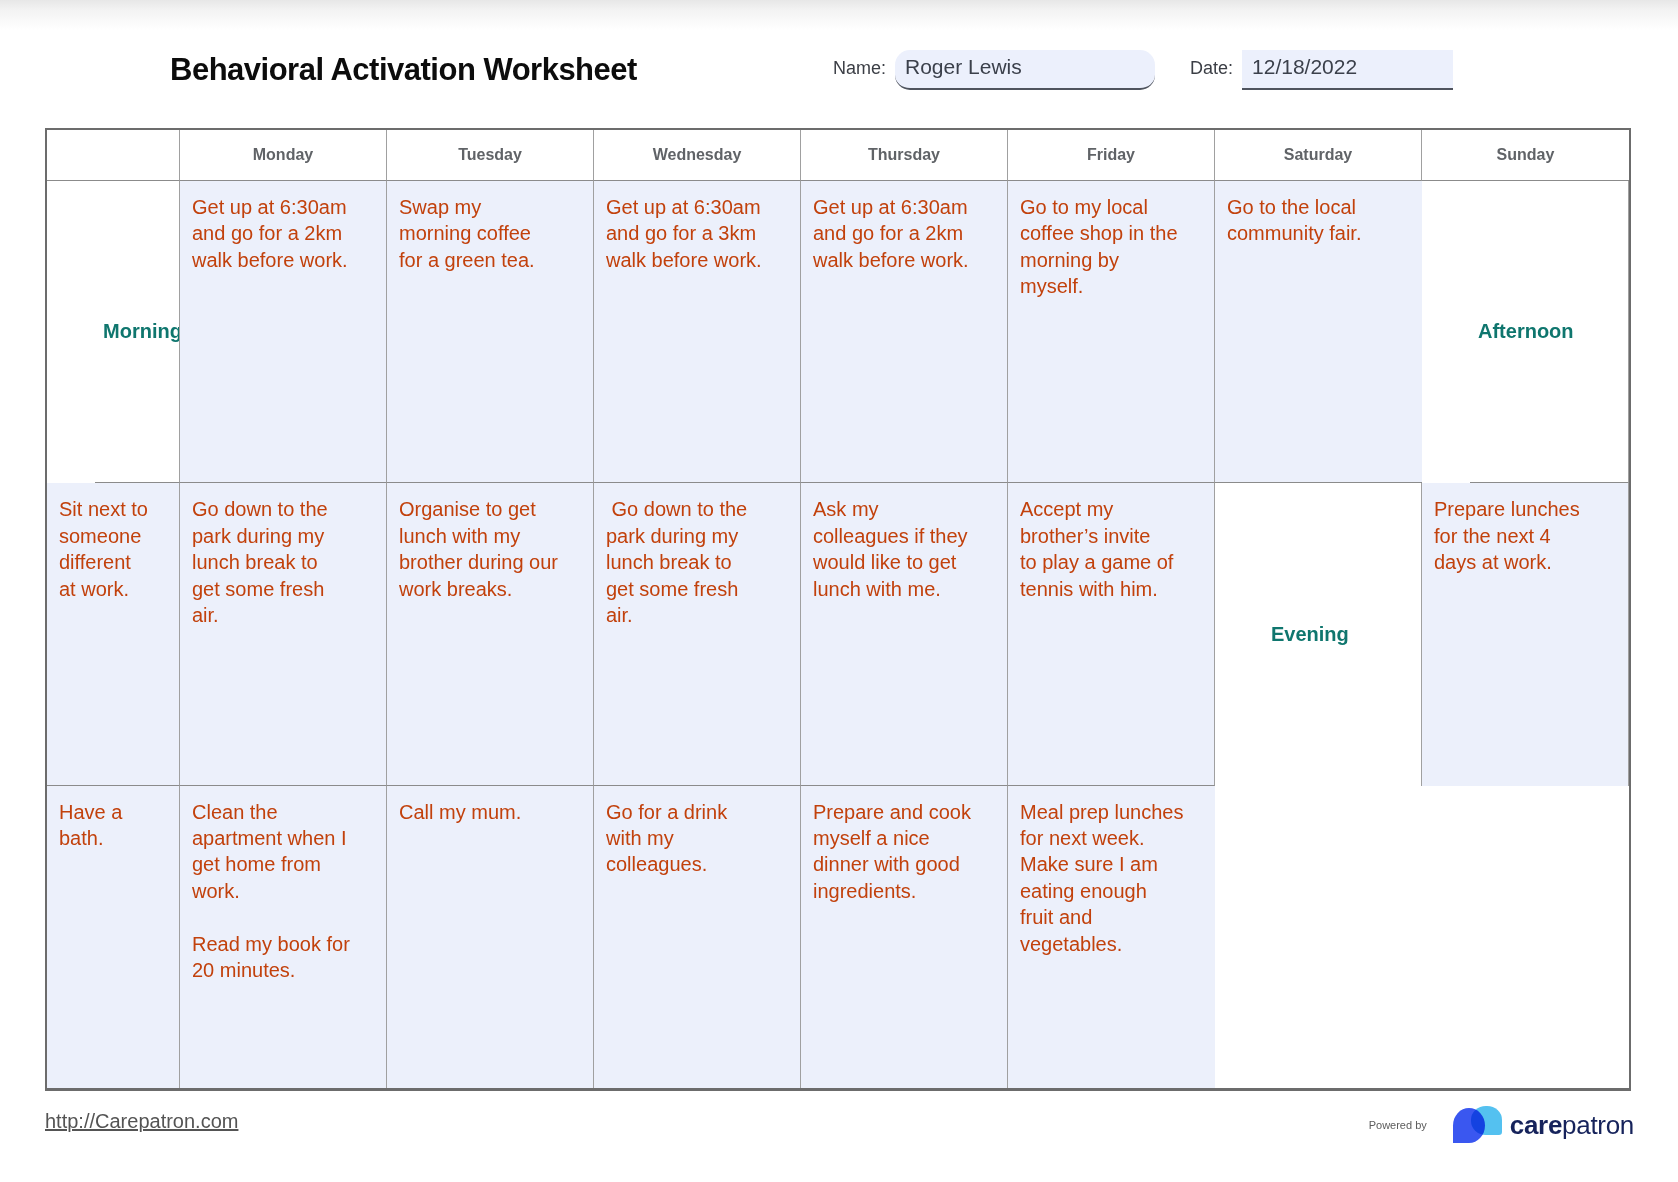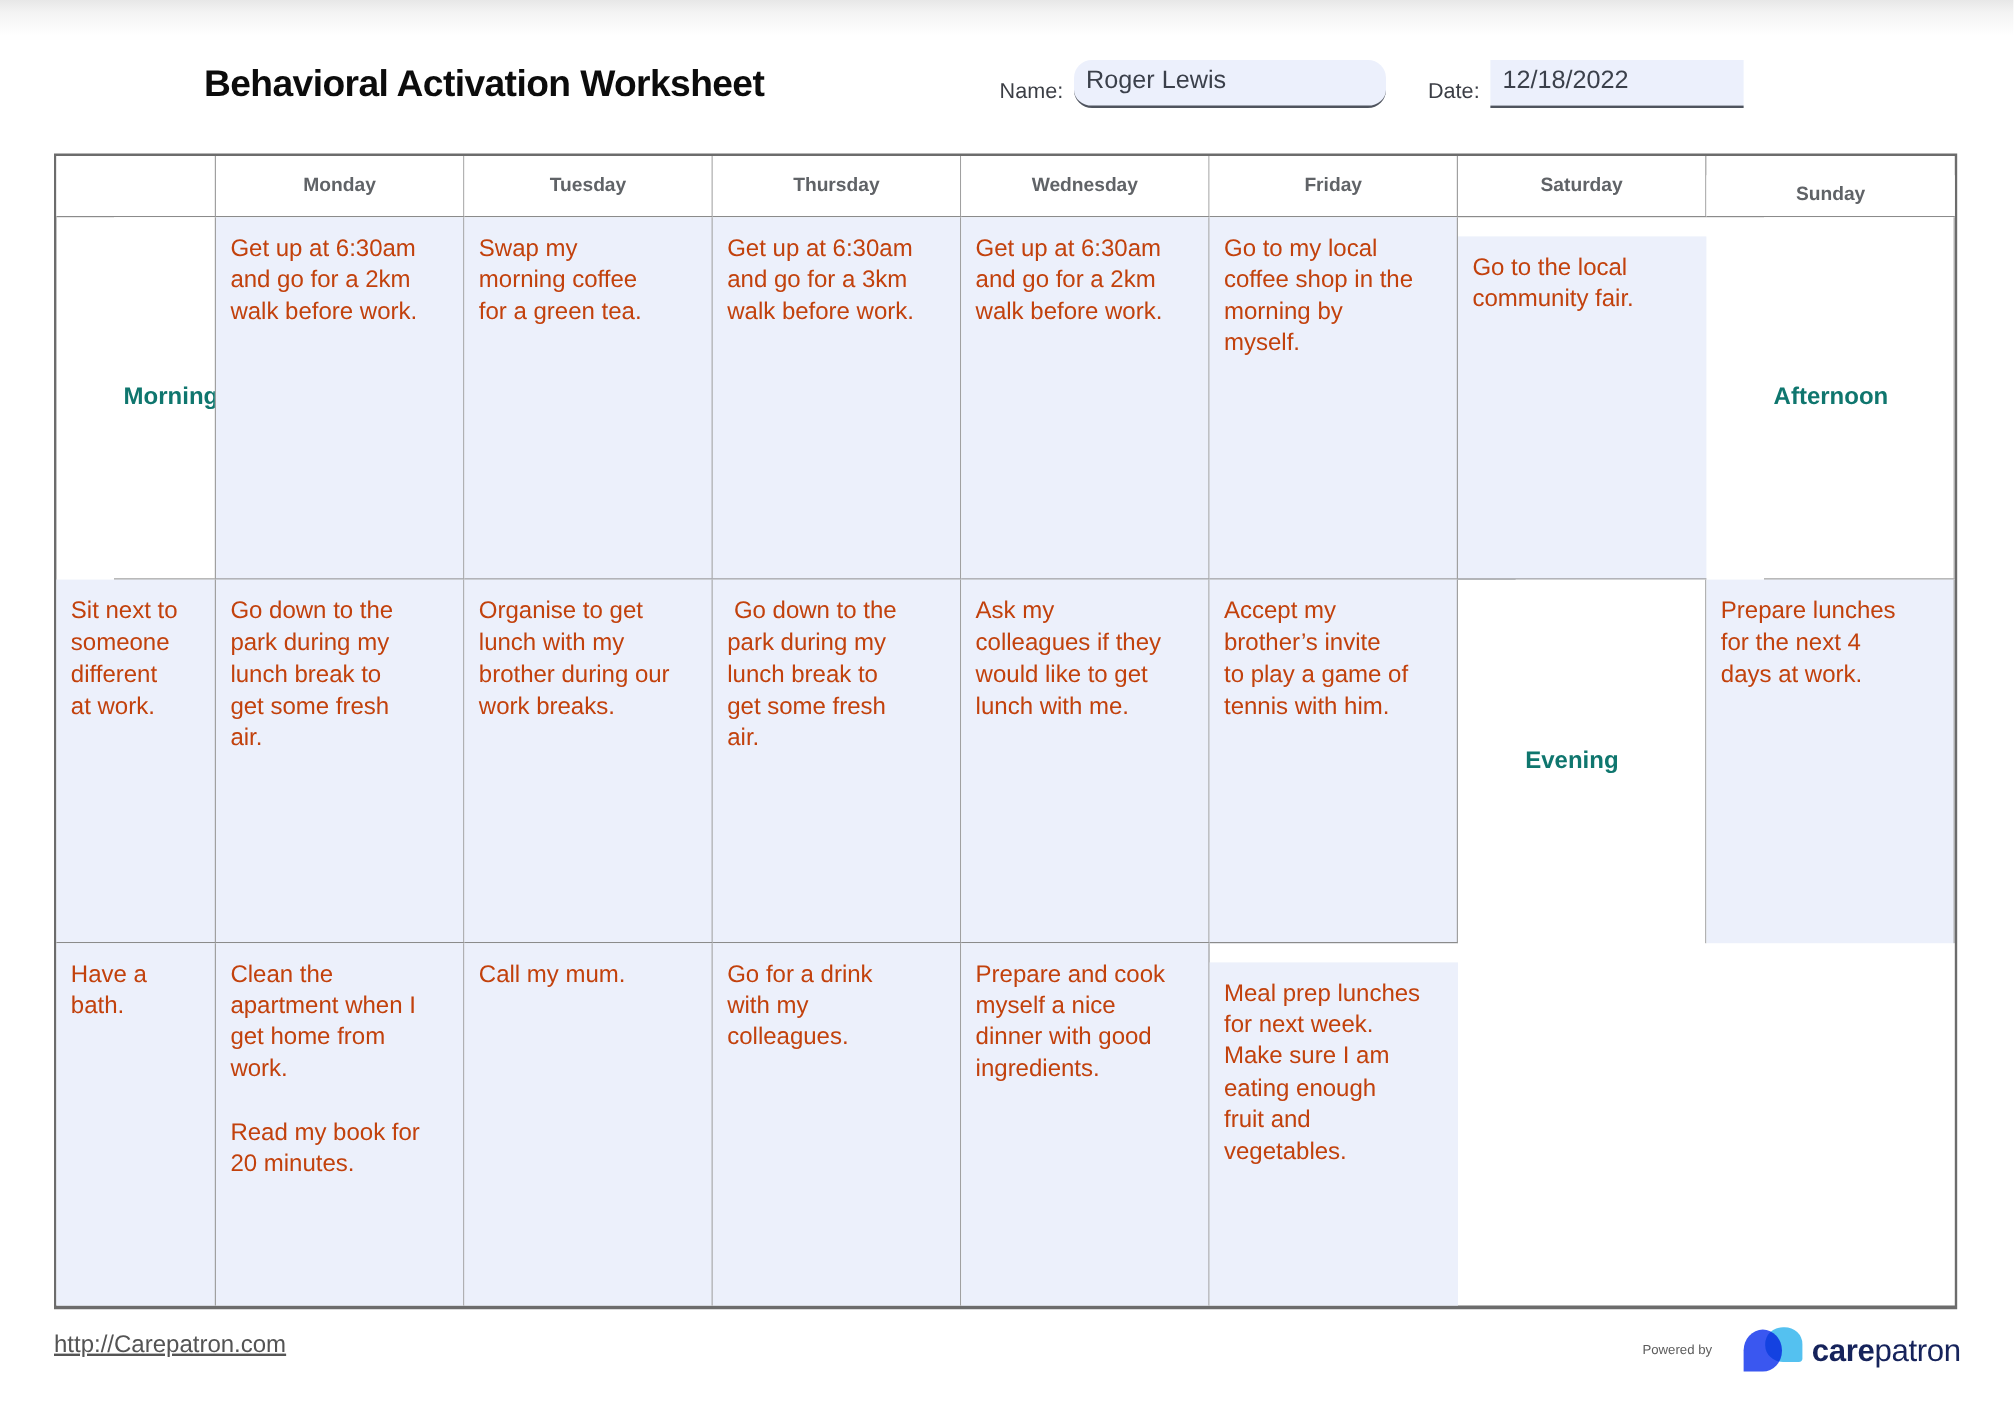--- a/index.html
+++ b/index.html
@@ -11,21 +11,21 @@
     position:relative;
   }
   .top-strip {
     position:absolute; left:0; top:0; width:1678px; height:34px;
     background:linear-gradient(#e7e7e7 0px, #f3f3f3 10px, #ffffff 30px);
   }
   .page-title {
     position:absolute; left:170px; top:52px;
     font-size:31px; font-weight:700; color:#0c0c0c; letter-spacing:-0.5px;
   }
-  .field-group { position:absolute; display:flex; align-items:flex-end; }
+  .field-group { position:absolute; display:flex; align-items:center; }
   .field-group .field-label { font-size:18px; color:#3b3e45; padding-bottom:3px; margin-right:9px; }
   .field-box {
     background:#ecf0fc; border-bottom:2px solid #4f545e;
     height:40px; padding:5px 8px 0 10px;
     font-size:21px; color:#3b404b;
   }
   .name-group { left:833px; top:50px; }
   .name-group .field-box { width:260px;border-radius:15px; }
   .date-group { left:1190px; top:50px; }
   .date-group .field-box { width:211px; }
@@ -37,21 +37,21 @@
     grid-template-rows:51px repeat(3, 1fr);
     border:2px solid #6c6c6c;
     border-bottom-width:3px;
     background:#ffffff;
   }
   .cell {
     border-right:1px solid #a0a0a0;
     border-bottom:1px solid #8b8b8b;
     overflow:hidden;
   }
-  .cell.c-last { border-right:none;margin-top:16px; }
+  .cell.c-last { border-right:none; }
   .cell.r-last { border-bottom:none; }
   .hcell {
     background:#ffffff; display:flex; align-items:center; justify-content:center;
     font-size:16px; font-weight:700; color:#606367;
   }
   .corner { background:#ffffff; }
   .lcell {
     background:#ffffff; display:flex; align-items:center;
     padding-left:8px;
     font-size:20px; font-weight:700; color:#0f766e;margin-left:48px;
@@ -98,22 +98,22 @@
 
 <div class="field-group date-group">
   <span class="field-label">Date:</span>
   <div class="field-box">12/18/2022</div>
 </div>
 
 <div class="worksheet-table">
     <div class="cell corner"></div>
     <div class="cell hcell">Monday</div>
     <div class="cell hcell">Tuesday</div>
+    <div class="cell hcell">Wednesday</div>
     <div class="cell hcell">Thursday</div>
-    <div class="cell hcell">Wednesday</div>
     <div class="cell hcell">Friday</div>
     <div class="cell hcell">Saturday</div>
     <div class="cell hcell c-last">Sunday</div>
     <div class="cell lcell">Morning</div>
     <div class="cell dcell">Get up at 6:30am
 and go for a 2km
 walk before work.</div>
     <div class="cell dcell">Swap my
 morning coffee
 for a green tea.</div>

